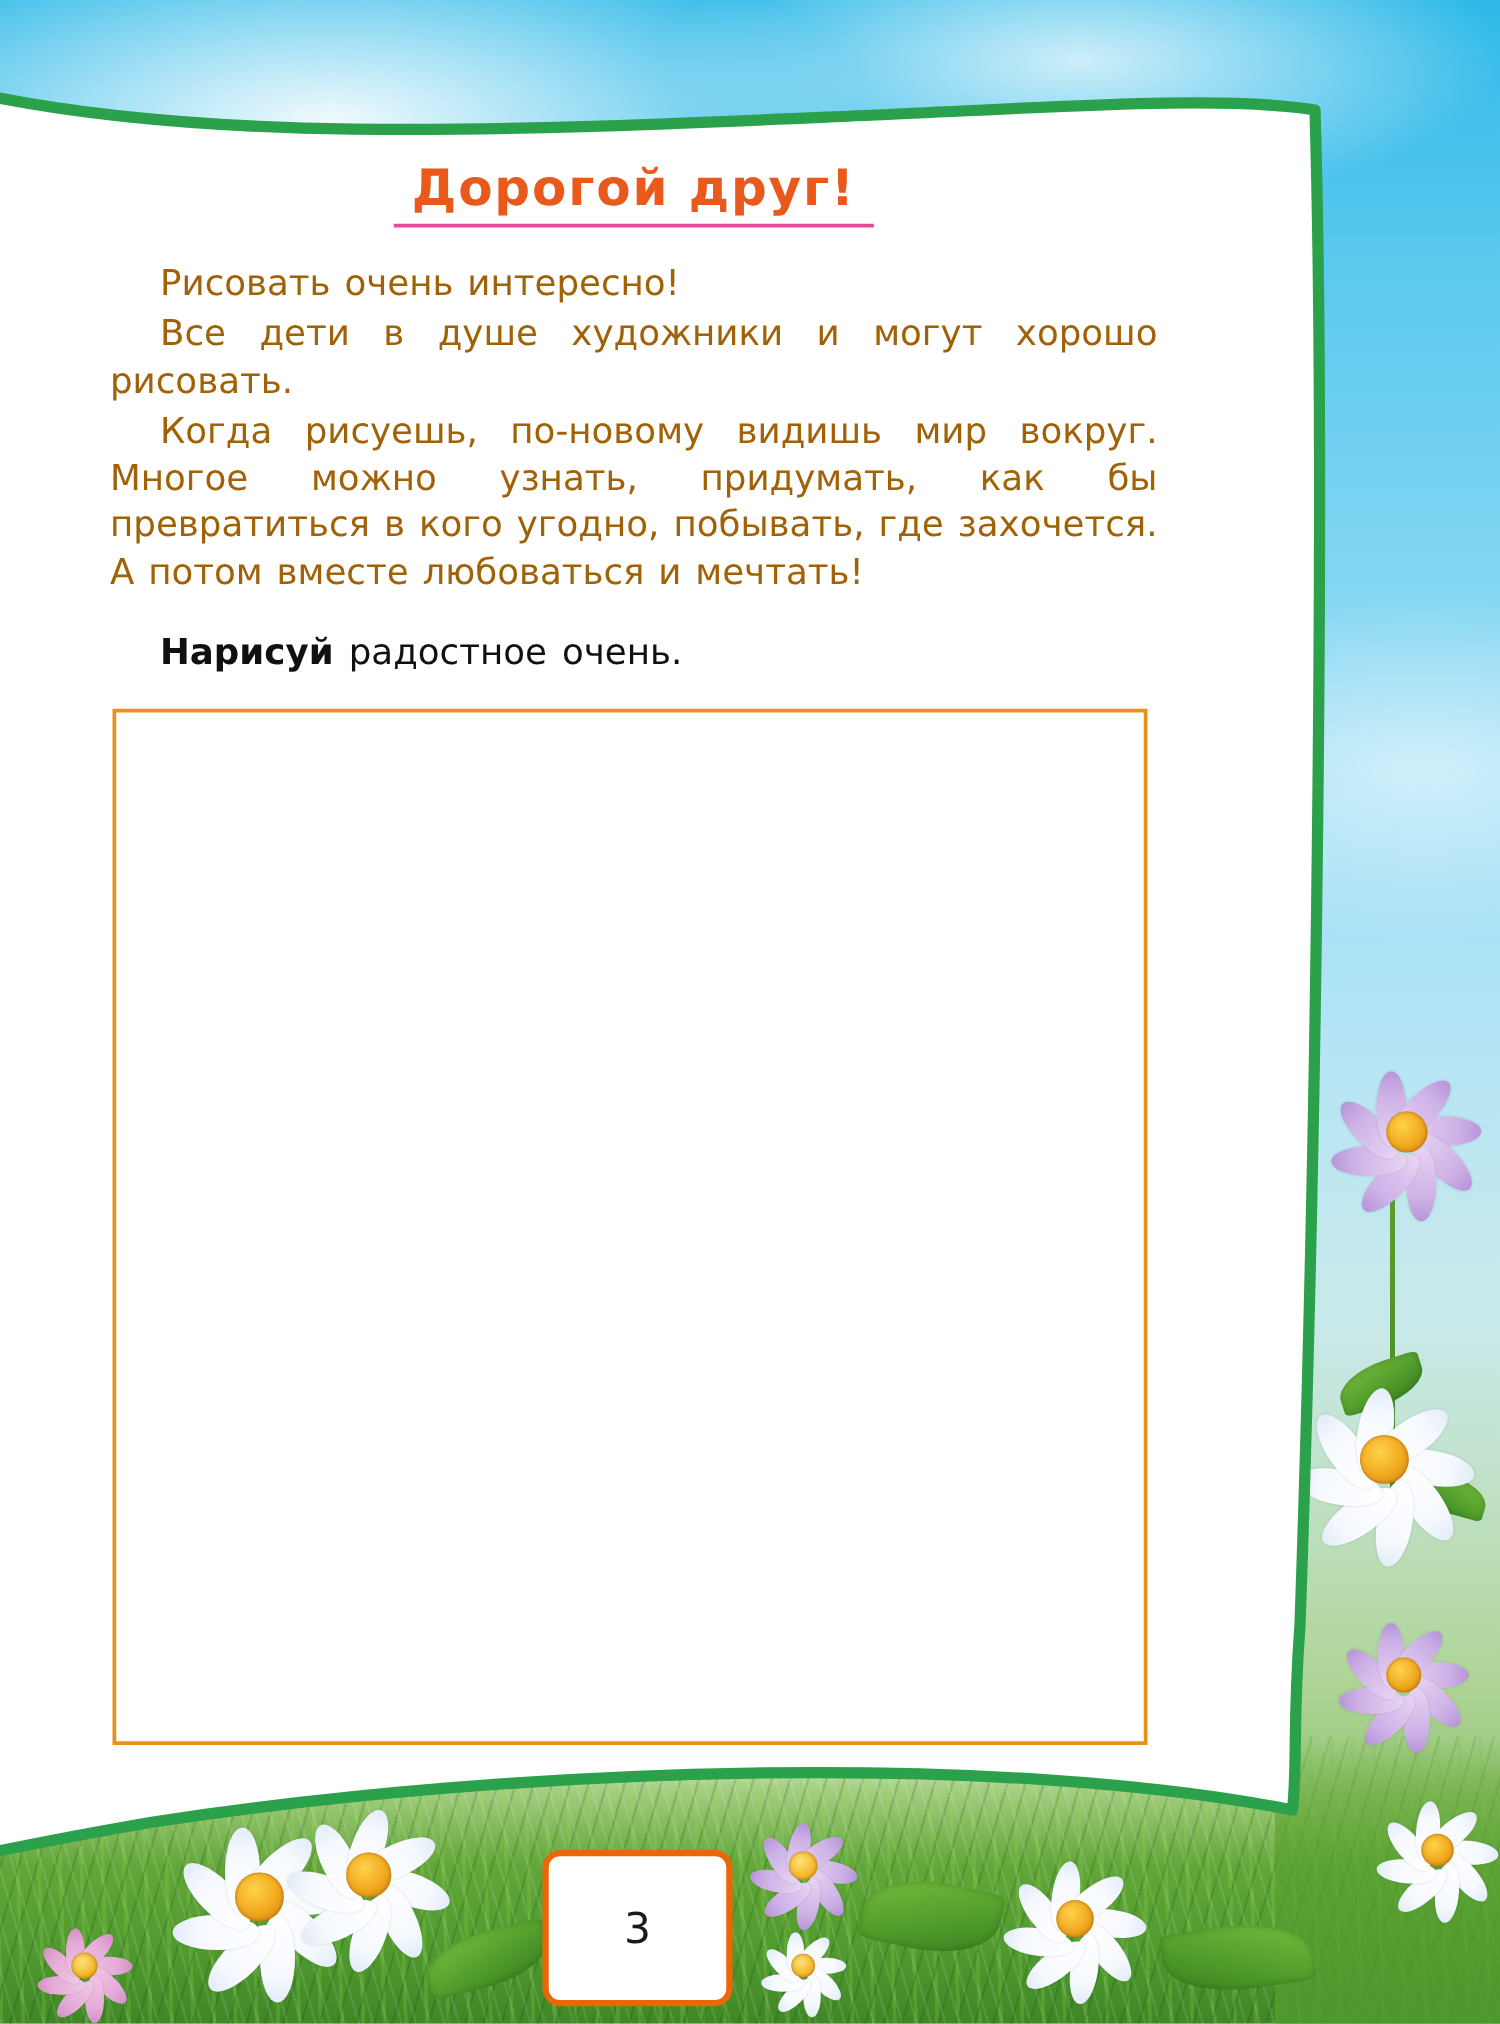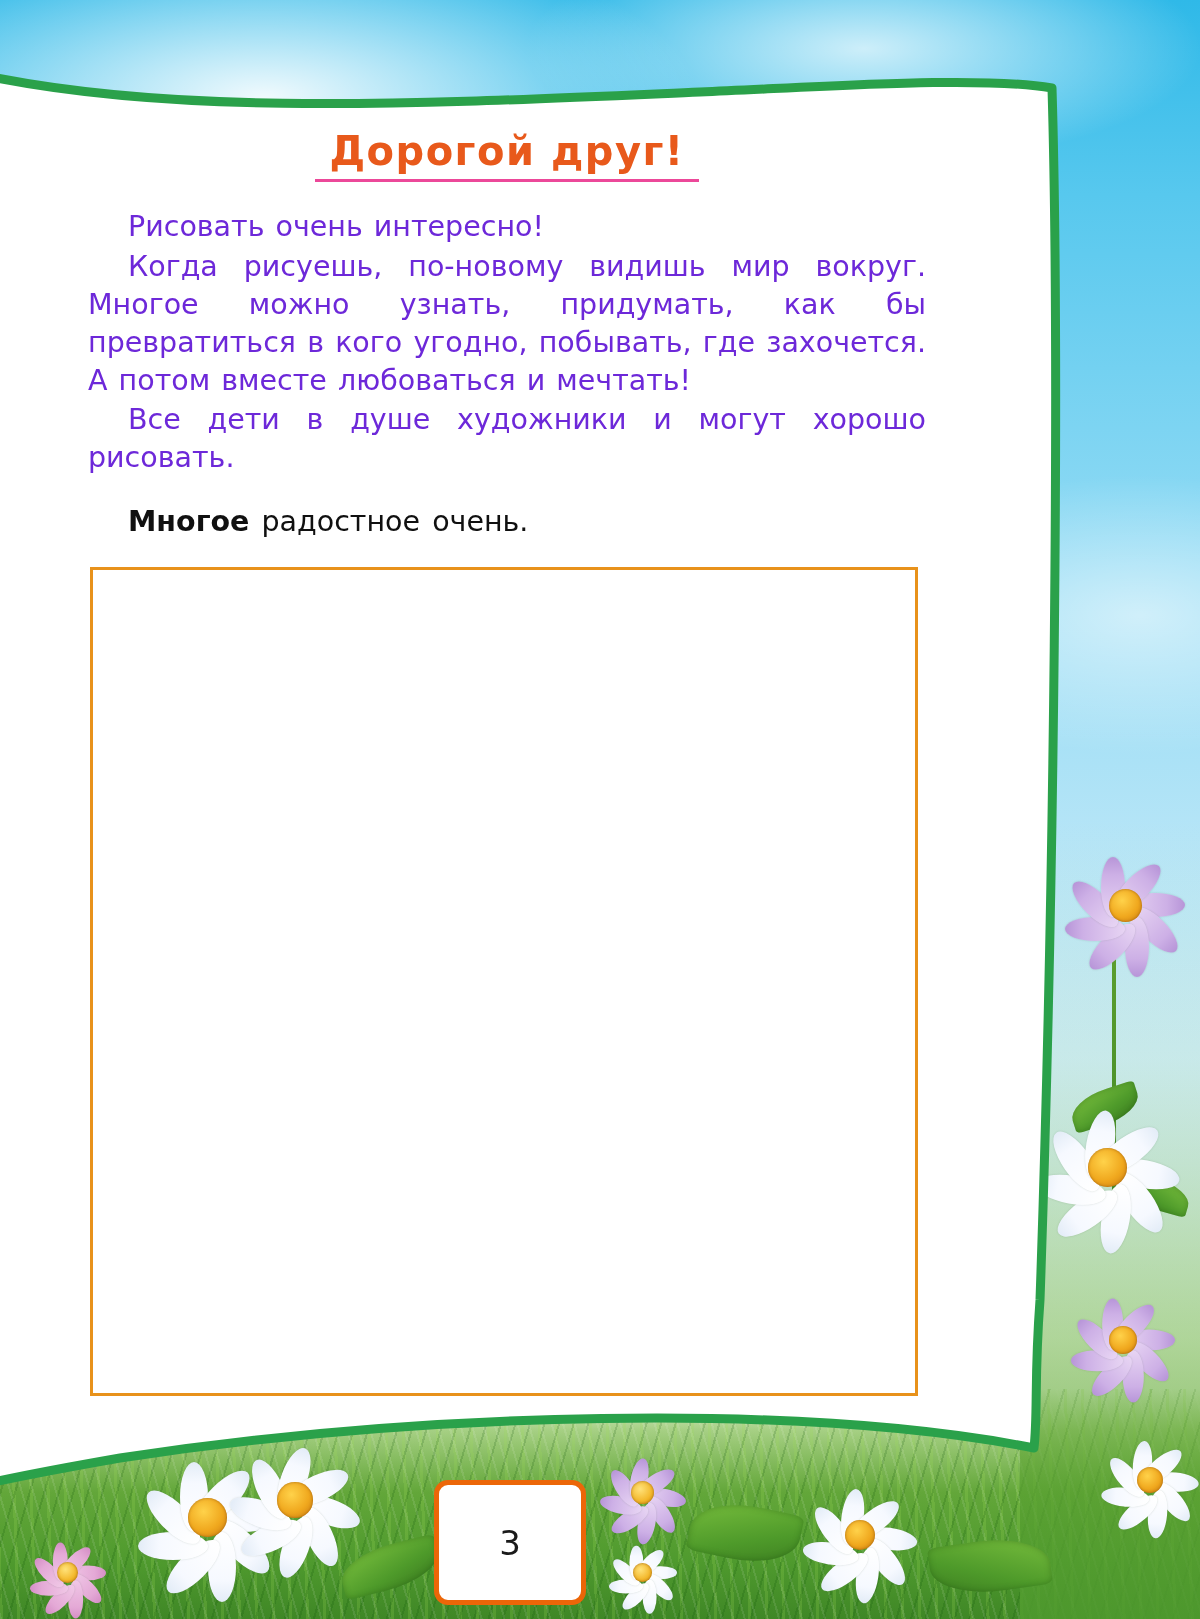--- a/index.html
+++ b/index.html
@@ -147,21 +147,21 @@
   }
   .title span.inner {
     display: inline-block;
     border-bottom: 3px solid #ec4899;
     padding: 0 14px 5px 14px;
   }
 
   .para {
     font-size: 28.5px;
     line-height: 1.33;
-    color: #6d28d9;
+    color: #a16207;
     text-align: justify;
     text-indent: 40px;
     margin: 0 0 2px 0;
     font-family: "DejaVu Sans", sans-serif;
     word-spacing: 2px;
   }
 
   .task {
     font-size: 28.5px;
     line-height: 1.33;
@@ -354,24 +354,24 @@
                Z" fill="#ffffff" stroke="#2aa14a" stroke-width="9" stroke-linejoin="round"></path>
     </svg>
   </div>
 
   <div class="content">
     <h1 class="title">
       <span class="inner">Дорогой друг!</span>
     </h1>
 
     <p class="para">Рисовать очень интересно!</p>
+    <p class="para">Все дети в душе художники и могут хорошо рисовать.</p>
     <p class="para">Когда рисуешь, по-новому видишь мир вокруг. Многое можно узнать, придумать, как бы превратиться в кого угодно, побывать, где захочется. А потом вместе любоваться и мечтать!</p>
-    <p class="para">Все дети в душе художники и могут хорошо рисовать.</p>
-
-    <p class="task"><span class="kw">Многое</span><span> радостное очень.</span></p>
+
+    <p class="task"><span class="kw">Нарисуй</span><span> радостное очень.</span></p>
   </div>
 
   <div class="drawing-box"></div>
 
   <div class="page-badge">
     <span>3</span>
   </div>
 
 </div>
 

